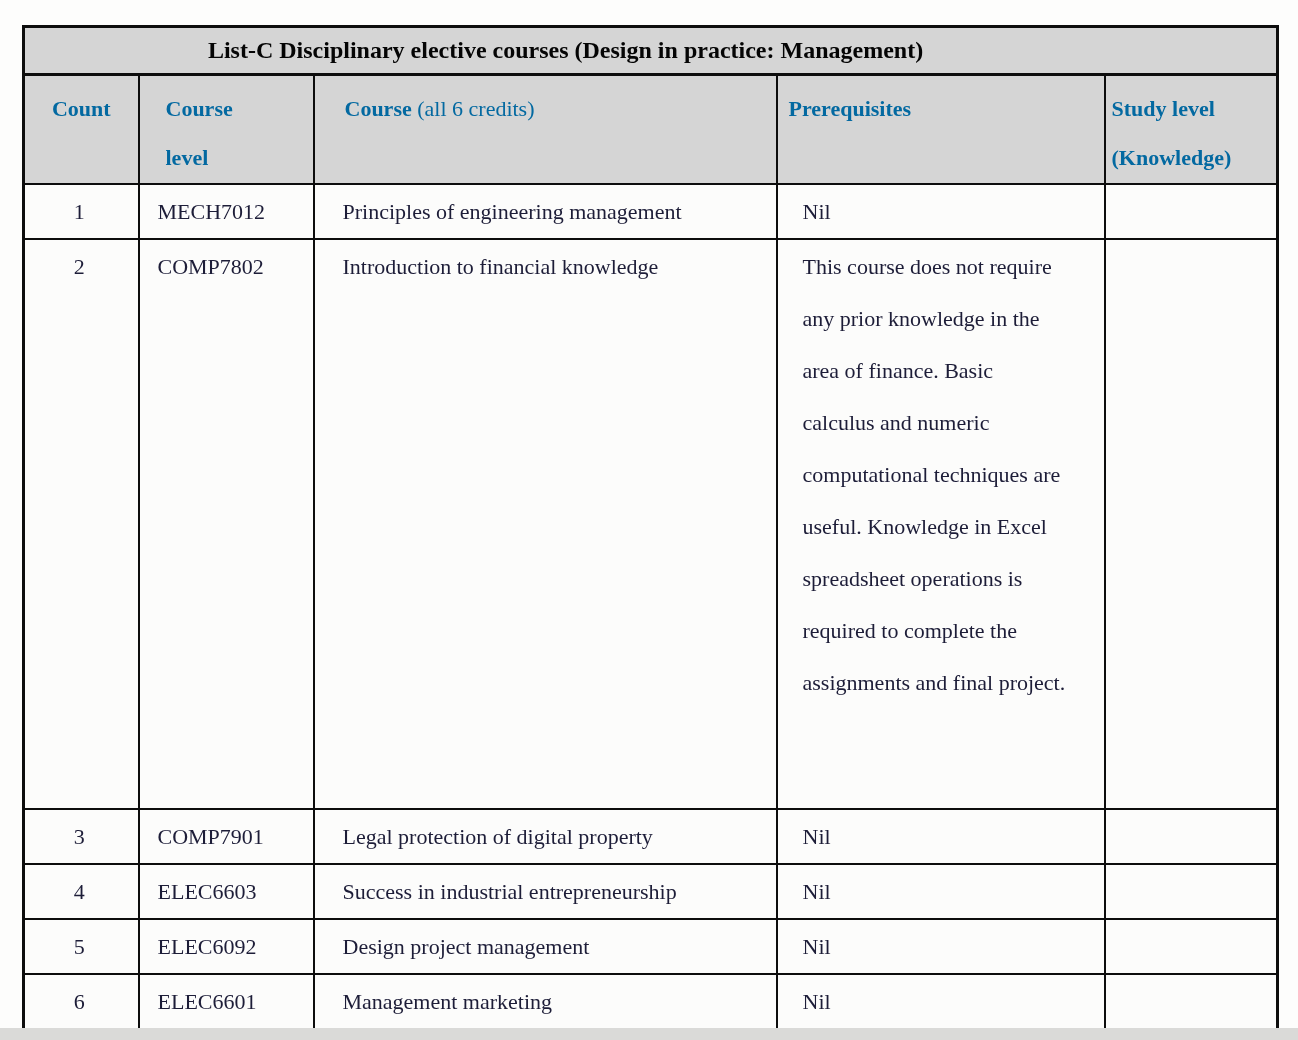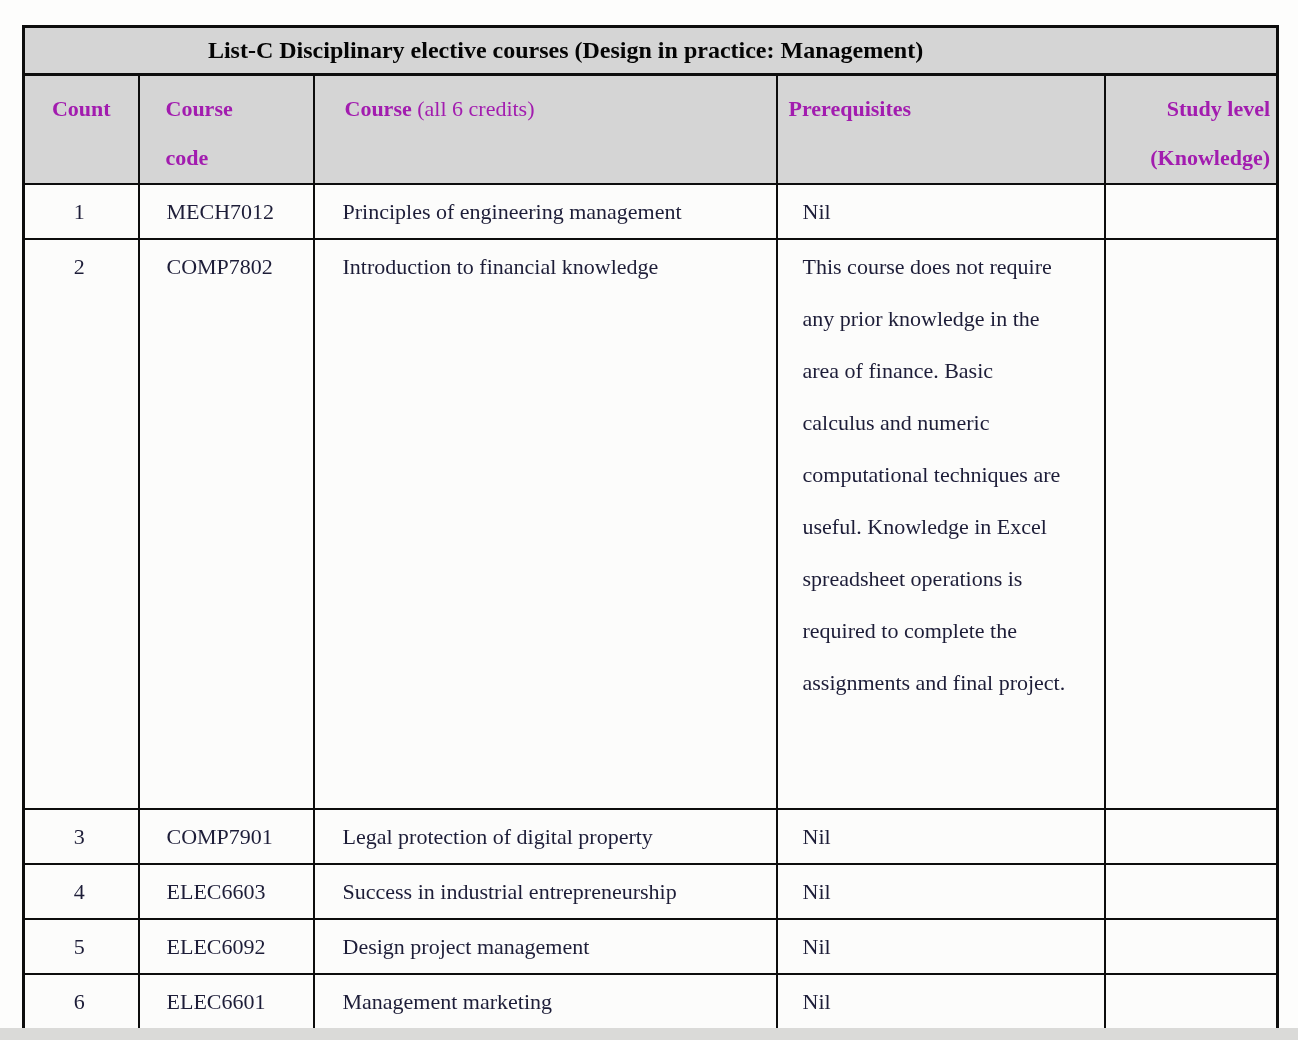--- a/index.html
+++ b/index.html
@@ -51,50 +51,50 @@
     color: #050505;
     padding: 0 170px 0 0; 
     white-space: nowrap;
   }
   
   .header-row th {
     height: 99px;
     background: #d5d5d5;
     font-size: 22px;
     font-weight: bold;
-    color: #a21caf;
+    color: #0369a1;
     text-align: left;
     padding: 8px 4px 0 26px;
     line-height: 49px;
   }
   .header-row th.h-count {
     text-align: center;
     padding-left: 0;
     padding-right: 0;
   }
   .header-row th.h-course { padding-left: 30px; }
   .header-row th.h-prereq { padding-left: 11px; }
   .header-row th.h-level {
-    text-align: right;
+    text-align: left;
     padding-left: 6px;
     padding-right: 6px;
   }
   .h-normal { font-weight: normal; }
   
   .data-row td {
     background: #fcfcfb;
     font-size: 22px;
     color: #1d1d38;
     line-height: 52px;
     padding: 1px 4px 0 0;
   }
   .data-row { height: 54px; }
   .data-row.row-tall { height: 570px; }
   td.c-count { text-align: center; }
-  td.c-code  { padding-left: 27px; }
+  td.c-code  { padding-left: 18px; }
   td.c-course{ padding-left: 28px; }
   td.c-prereq{ padding-left: 25px; padding-right: 36px; }
   td.c-level { }
 </style>
 </head>
 <body>
 
 <div class="page">
 
   <table class="course-table">
@@ -112,21 +112,21 @@
         <span>List-C Disciplinary elective courses (Design in practice: Management)</span>
       </td>
     </tr>
 
     <tr class="header-row">
       <th class="h-count">
         <span>Count</span>
       </th>
       <th class="h-code">
         <div>Course</div>
-        <div>code</div>
+        <div>level</div>
       </th>
       <th class="h-course">
         <span>Course</span>
         <span class="h-normal">(all 6 credits)</span>
       </th>
       <th class="h-prereq">
         <span>Prerequisites</span>
       </th>
       <th class="h-level">
         <div>Study level</div>

